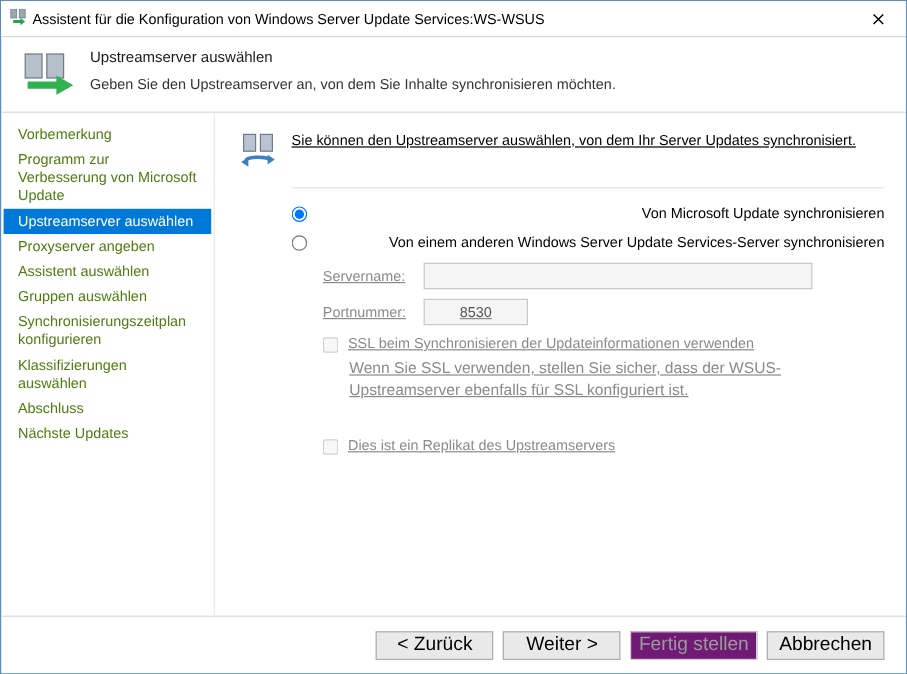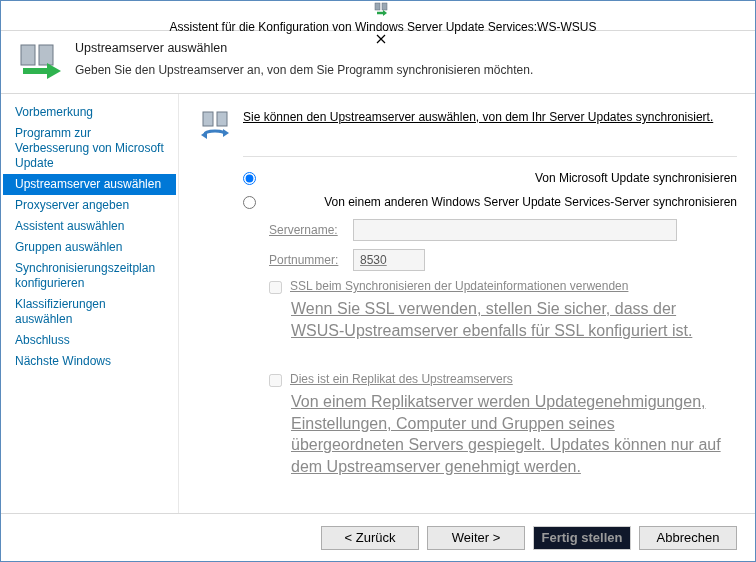--- a/index.html
+++ b/index.html
@@ -19,21 +19,20 @@
     flex-direction: column;
     box-shadow: 0 0 6px rgba(0,0,0,0.3);
   }
   .titlebar {
     height: 30px;
     background: #fff;
     border-bottom: 1px solid #d9d9d9;
     display: flex;
     align-items: center;
     padding-left: 6px;
-    flex-direction: column;
   }
   .titlebar .title {
     flex: 1;
     font-size: 12px;
     padding-left: 4px;
   }
   .titlebar .close {
     width: 46px;
     height: 30px;
     display: flex;
@@ -70,21 +69,21 @@
     overflow: hidden;
   }
   .sidebar {
     width: 178px;
     border-right: 1px solid #e8e8e8;
     padding: 8px 2px;
   }
   .sidebar-item {
     padding: 3px 10px 3px 12px;
     font-size: 12px;
-    color: #0369a1;
+    color: #4d7c0f;
     cursor: pointer;
     line-height: 1.25;
   }
   .sidebar-item.selected {
     background: #0078d7;
     color: #fff;
   }
   .content {
     flex: 1;
     padding: 12px 18px 8px 18px;
@@ -139,60 +138,59 @@
   }
   .form-row input[type=text] {
     border: 1px solid #c8c8c8;
     background: #f5f5f5;
     height: 22px;
     padding: 0 6px;
     font-size: 12px;
     color: #555;
   }
   .form-row input.wide { width: 324px; }
-  .form-row input.narrow { width: 72px; }
+  .form-row input.narrow { width: 87px; text-align: center; }
   .chk-row {
     display: flex;
     align-items: flex-start;
     font-size: 12px;
     margin-top: 1px;
   }
   .chk-row input[type=checkbox] {
     margin: 2px 8px 0 0;
   }
   .chk-desc {
-    font-size: 16px;
+    font-size: 13px;
     margin: 4px 0 0 22px;
     line-height: 1.35;
     max-width: 440px;
   }
   .footer {
     height: 48px;
     border-top: 1px solid #d9d9d9;
     display: flex;
     align-items: center;
     justify-content: flex-end;
     padding: 0 18px;
     gap: 8px;
   }
   button.btn {
     min-width: 98px;
     height: 24px;
     background: #e9e9e9;
     border: 1px solid #adadad;
-    font-size: 13px;
+    font-size: 16px;
     font-family: inherit;
     cursor: pointer;
   }
   button.btn:disabled {
     color: #9a9a9a;
     border-color: #cfcfcf;
-    background:#0f172a;
+    background:#701a75;
     cursor: default;
-    font-weight: bold;
   }
   input:disabled { color:#8a8a8a; }
   .app-icon-small {
     display:inline-block;
   }
 </style>
 </head>
 <body>
 
 <div class="window">
@@ -218,37 +216,37 @@
     <div class="header-icon">
       <svg width="48" height="40" viewBox="0 0 48 40">
         <rect x="4" y="4" width="14" height="20" fill="#b6c0ca" stroke="#6d7985"></rect>
         <rect x="22" y="4" width="14" height="20" fill="#b6c0ca" stroke="#6d7985"></rect>
         <path d="M6 30 L34 30" stroke="#2fb34f" stroke-width="6"></path>
         <path d="M30 22 L44 30 L30 38 Z" fill="#2fb34f"></path>
       </svg>
     </div>
     <div class="header-text">
       <div class="h1">Upstreamserver auswählen</div>
-      <div class="h2">Geben Sie den Upstreamserver an, von dem Sie Programm synchronisieren möchten.</div>
+      <div class="h2">Geben Sie den Upstreamserver an, von dem Sie Inhalte synchronisieren möchten.</div>
     </div>
   </div>
 
   <div class="body">
 
     <div class="sidebar" id="sidebar">
         <div class="sidebar-item">Vorbemerkung</div>
         <div class="sidebar-item">Programm zur Verbesserung von Microsoft Update</div>
         <div class="sidebar-item selected">Upstreamserver auswählen</div>
         <div class="sidebar-item">Proxyserver angeben</div>
         <div class="sidebar-item">Assistent auswählen</div>
         <div class="sidebar-item">Gruppen auswählen</div>
         <div class="sidebar-item">Synchronisierungszeitplan konfigurieren</div>
         <div class="sidebar-item">Klassifizierungen auswählen</div>
         <div class="sidebar-item">Abschluss</div>
-        <div class="sidebar-item">Nächste Windows</div>
+        <div class="sidebar-item">Nächste Updates</div>
       </div>
 
     <div class="content">
 
       <div class="intro">
         <div class="intro-icon">
           <svg width="36" height="36" viewBox="0 0 36 36">
             <rect x="6" y="6" width="10" height="14" fill="#b8c4d0" stroke="#6e7b88"></rect>
             <rect x="20" y="6" width="10" height="14" fill="#b8c4d0" stroke="#6e7b88"></rect>
             <path d="M8 28 C 8 24, 28 24, 28 28" stroke="#3b7fc4" stroke-width="3" fill="none"></path>
@@ -285,21 +283,20 @@
         <div class="chk-row">
           <input type="checkbox" disabled="" style="">
           <span>SSL beim Synchronisieren der Updateinformationen verwenden</span>
         </div>
         <div class="chk-desc">Wenn Sie SSL verwenden, stellen Sie sicher, dass der WSUS-Upstreamserver ebenfalls für SSL konfiguriert ist.</div>
 
         <div class="chk-row" style="margin-top:31px">
           <input type="checkbox" disabled="" style="">
           <span>Dies ist ein Replikat des Upstreamservers</span>
         </div>
-        <div class="chk-desc">Von einem Replikatserver werden Updategenehmigungen, Einstellungen, Computer und Gruppen seines übergeordneten Servers gespiegelt. Updates können nur auf dem Upstreamserver genehmigt werden.</div>
       </div>
 
     </div>
   </div>
 
   <div class="footer">
     <button class="btn">&lt; Zurück</button>
     <button class="btn">Weiter &gt;</button>
     <button class="btn" disabled="">Fertig stellen</button>
     <button class="btn">Abbrechen</button>

